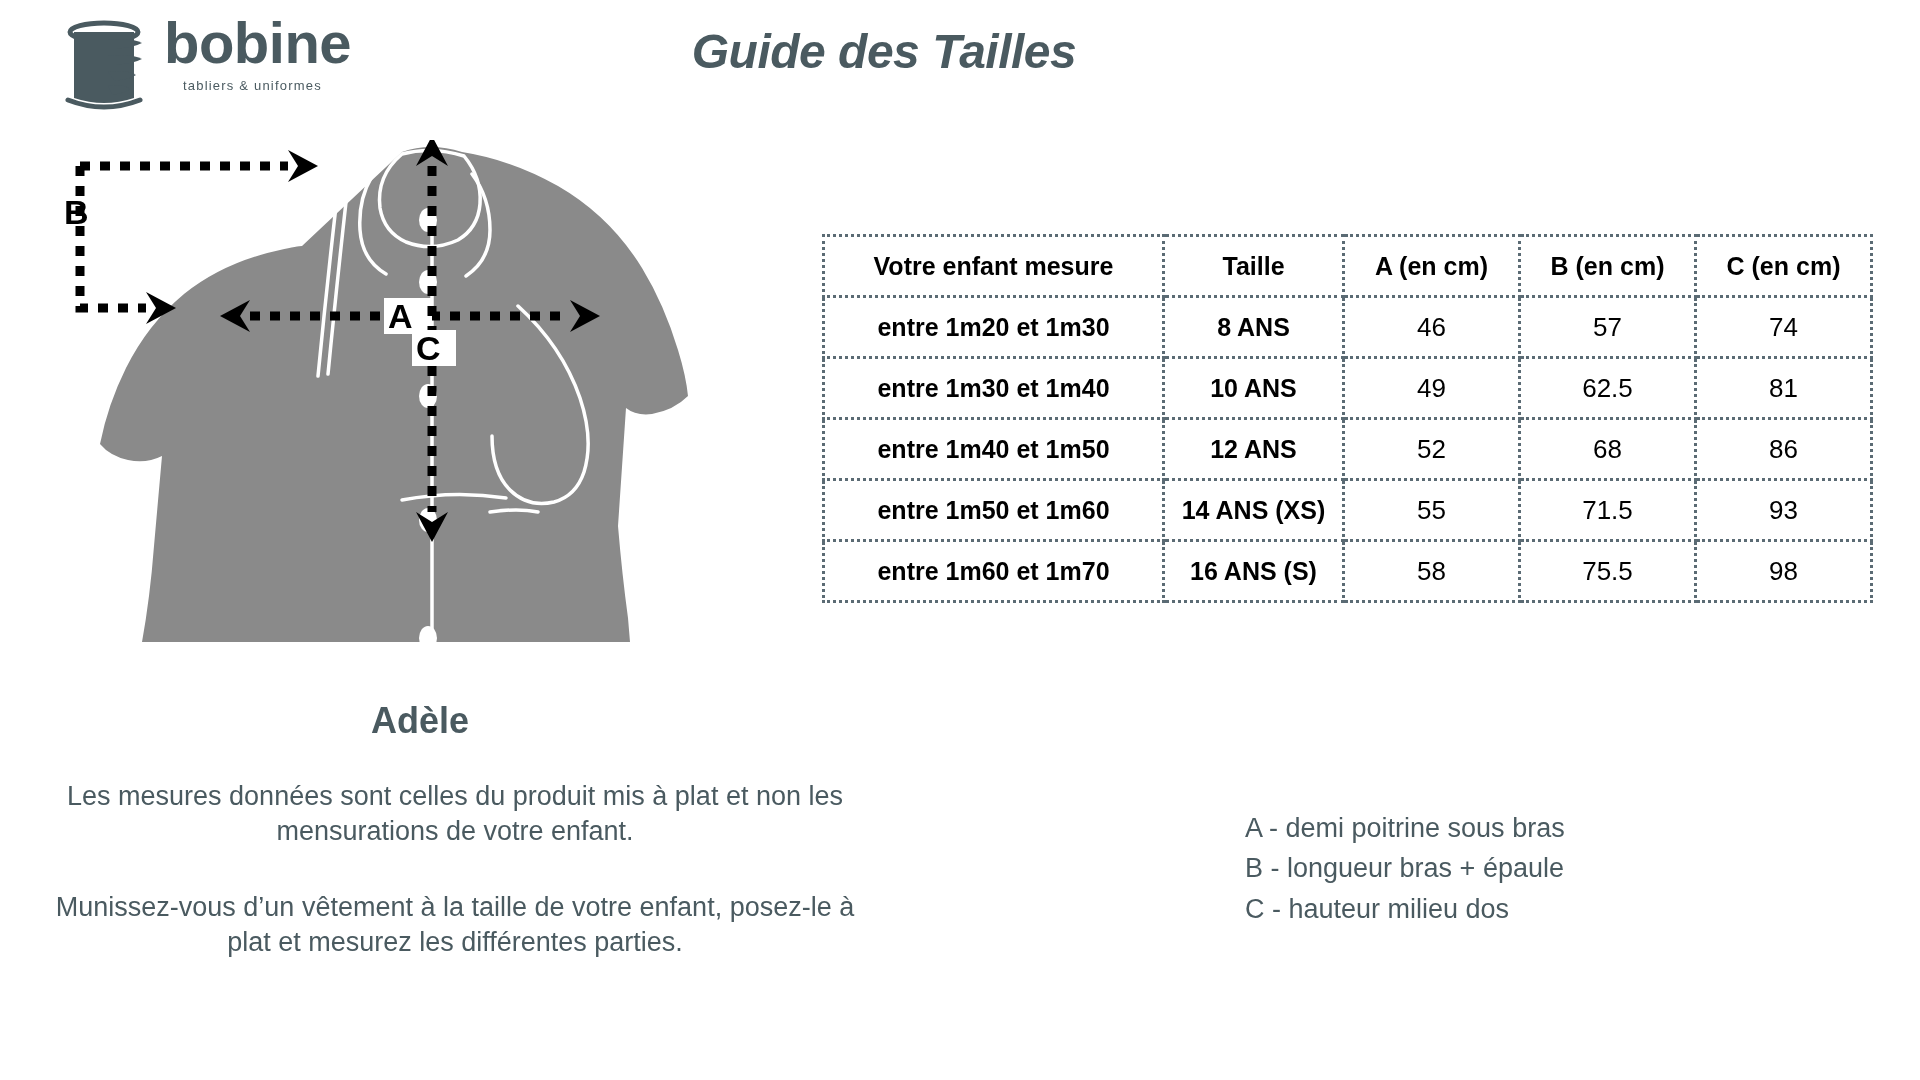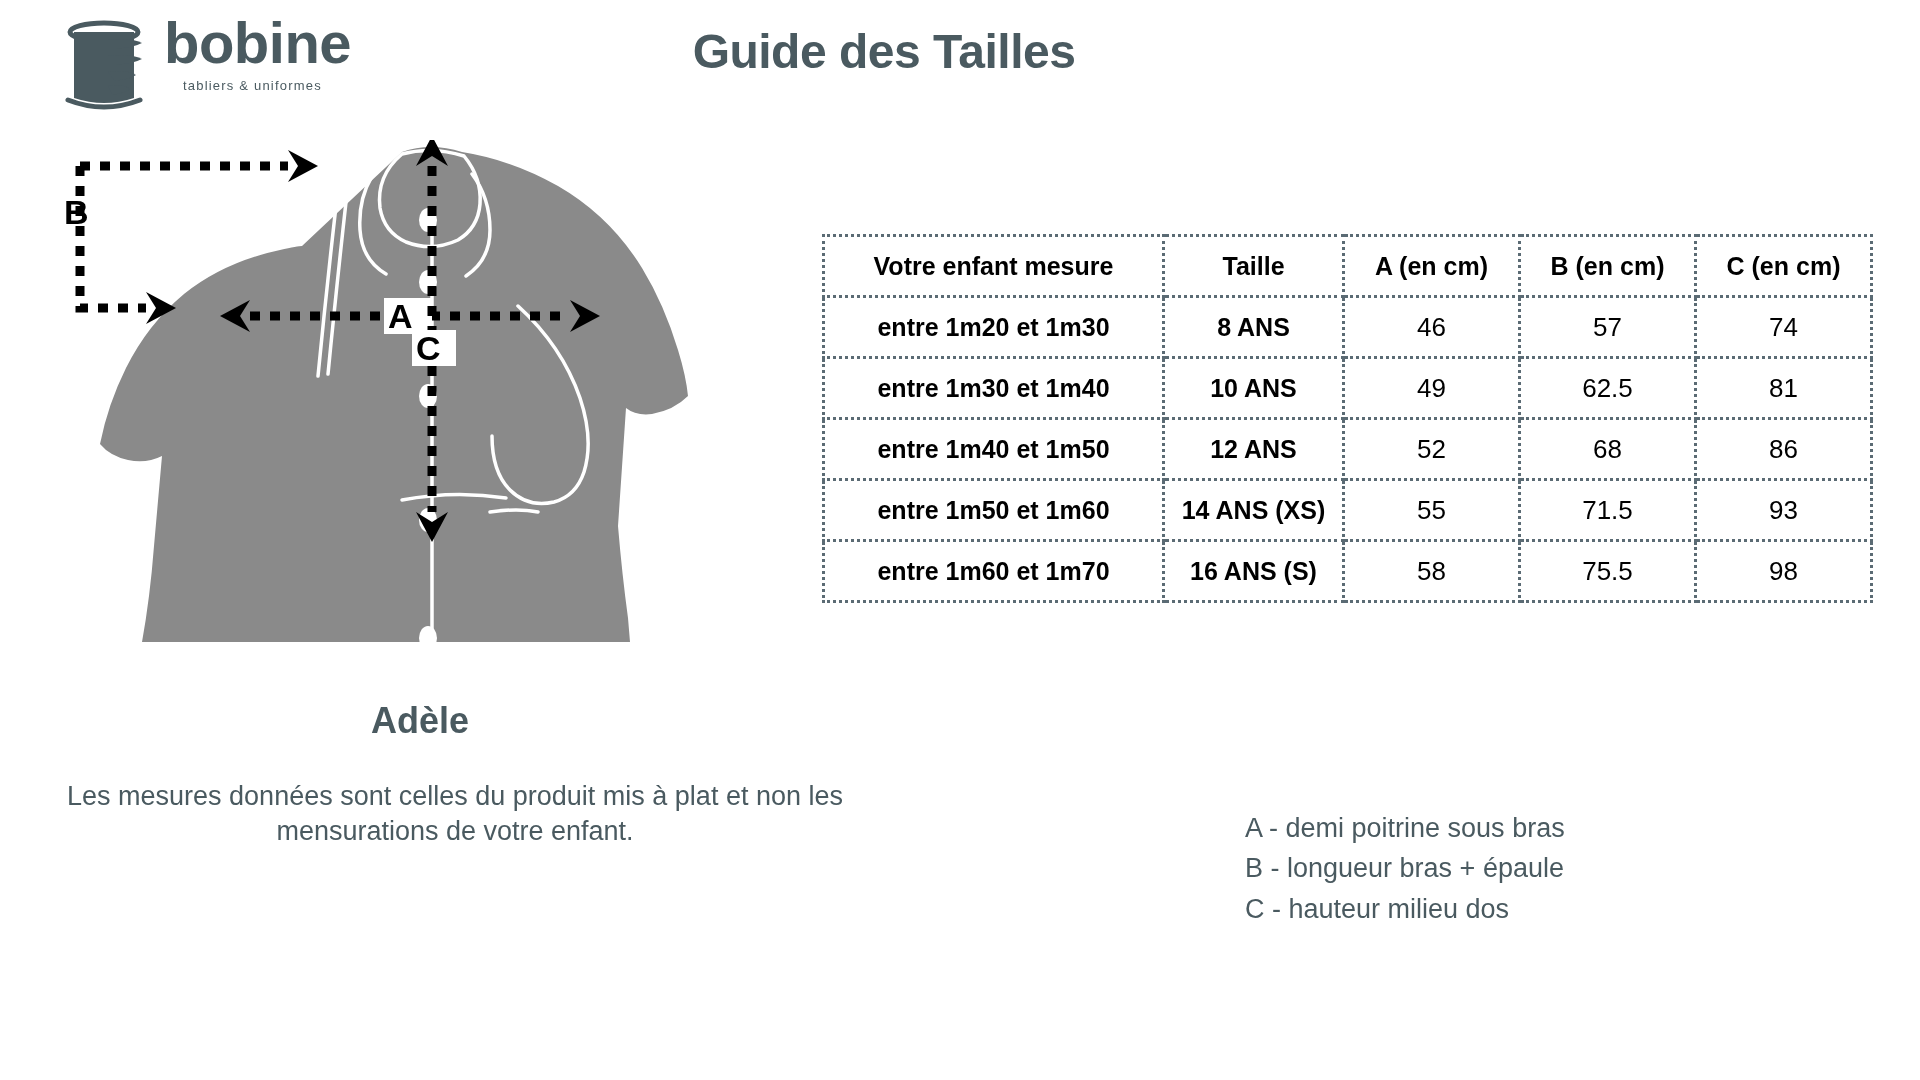--- a/index.html
+++ b/index.html
@@ -50,20 +50,21 @@
   #page-title {
     position: absolute;
     left: 0;
     top: 24px;
     width: 1768px;
     text-align: center;
     font-size: 48px;
     font-weight: 700;
     color: #4a5a60;
     letter-spacing: -0.5px;
+    font-style: italic;
   }
 
   
   #illustration {
     position: absolute;
     left: 50px;
     top: 140px;
     width: 740px;
     height: 560px;
   }
@@ -238,20 +239,21 @@
       <text x="366" y="220" font-family="'Liberation Sans', sans-serif" font-size="34" font-weight="700" fill="#000000">C</text>
     </g>
 
   </svg>
 </div>
 
 <div id="product-name">Adèle</div>
 
 <div id="notes">
   <p class="first">Les mesures données sont celles du produit mis à plat et non les mensurations de votre enfant.</p>
+  <p class="second">Munissez-vous d’un vêtement à la taille de votre enfant, posez-le à plat et mesurez les différentes parties.</p>
 </div>
 
 <div id="size-table-wrap">
   <table class="size-table">
     <colgroup>
       <col class="c-measure">
         <col class="c-taille">
       <col class="c-abc">
         <col class="c-abc">
         <col class="c-abc">

